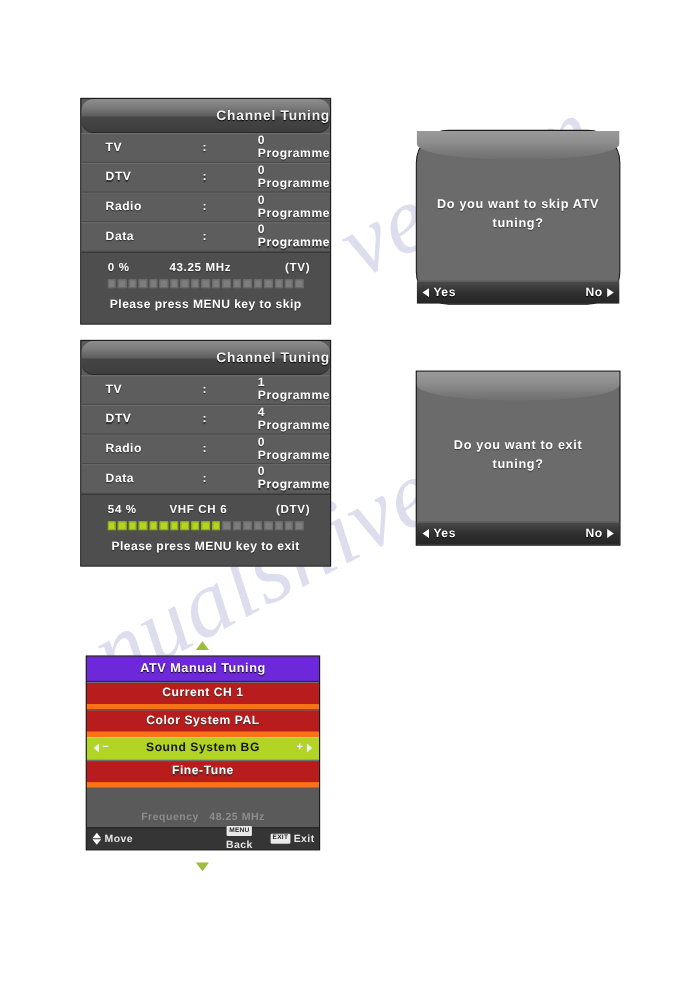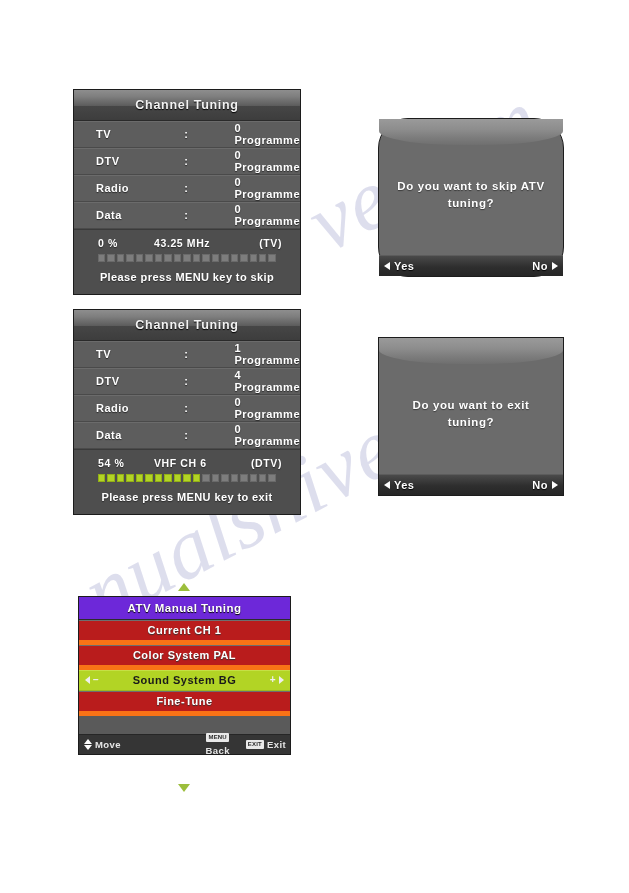--- a/index.html
+++ b/index.html
@@ -43,30 +43,31 @@
     box-sizing: border-box;
     background: #5a5a5a;
     border: 1px solid #1c1c1c;
     color: #ffffff;
   }
 
   
   .osd-title {
     height: 30px;
     line-height: 30px;
-    text-align: center;
+    text-align: right;
     font-size: 12.5px;
     font-weight: bold;
     letter-spacing: 0.7px;
     color: #f2f2f2;
     text-shadow: 0 1px 1px #000;
     background: linear-gradient(to bottom,
                 #8e8e8e 0%, #7e7e7e 22%, #5d5d5d 52%,
                 #464646 54%, #3d3d3d 100%);
     border-bottom: 1px solid #2a2a2a;
+    border-radius: 11px;
   }
 
   
   .ct-rows { background: #5d5d5d; }
   .ct-row {
     display: flex;
     align-items: center;
     height: 26px;
     border-bottom: 1px solid #4a4a4a;
     box-shadow: inset 0 1px 0 #6b6b6b;
@@ -484,20 +485,25 @@
     </span>
   </div>
 
   <div class="atv-item">
     <span>Fine-Tune</span>
   </div>
 
 
   <div class="atv-spacer"></div>
 
+  <div class="atv-freq">
+    <span>Frequency</span>
+    &nbsp;
+    <span>48.25 MHz</span>
+  </div>
 
   <div class="atv-foot">
     <span class="grp move">
       <span class="updown">
         <span class="u"></span>
           <span class="d"></span>
       </span>
       <span>Move</span>
     </span>
     <span class="grp back">

